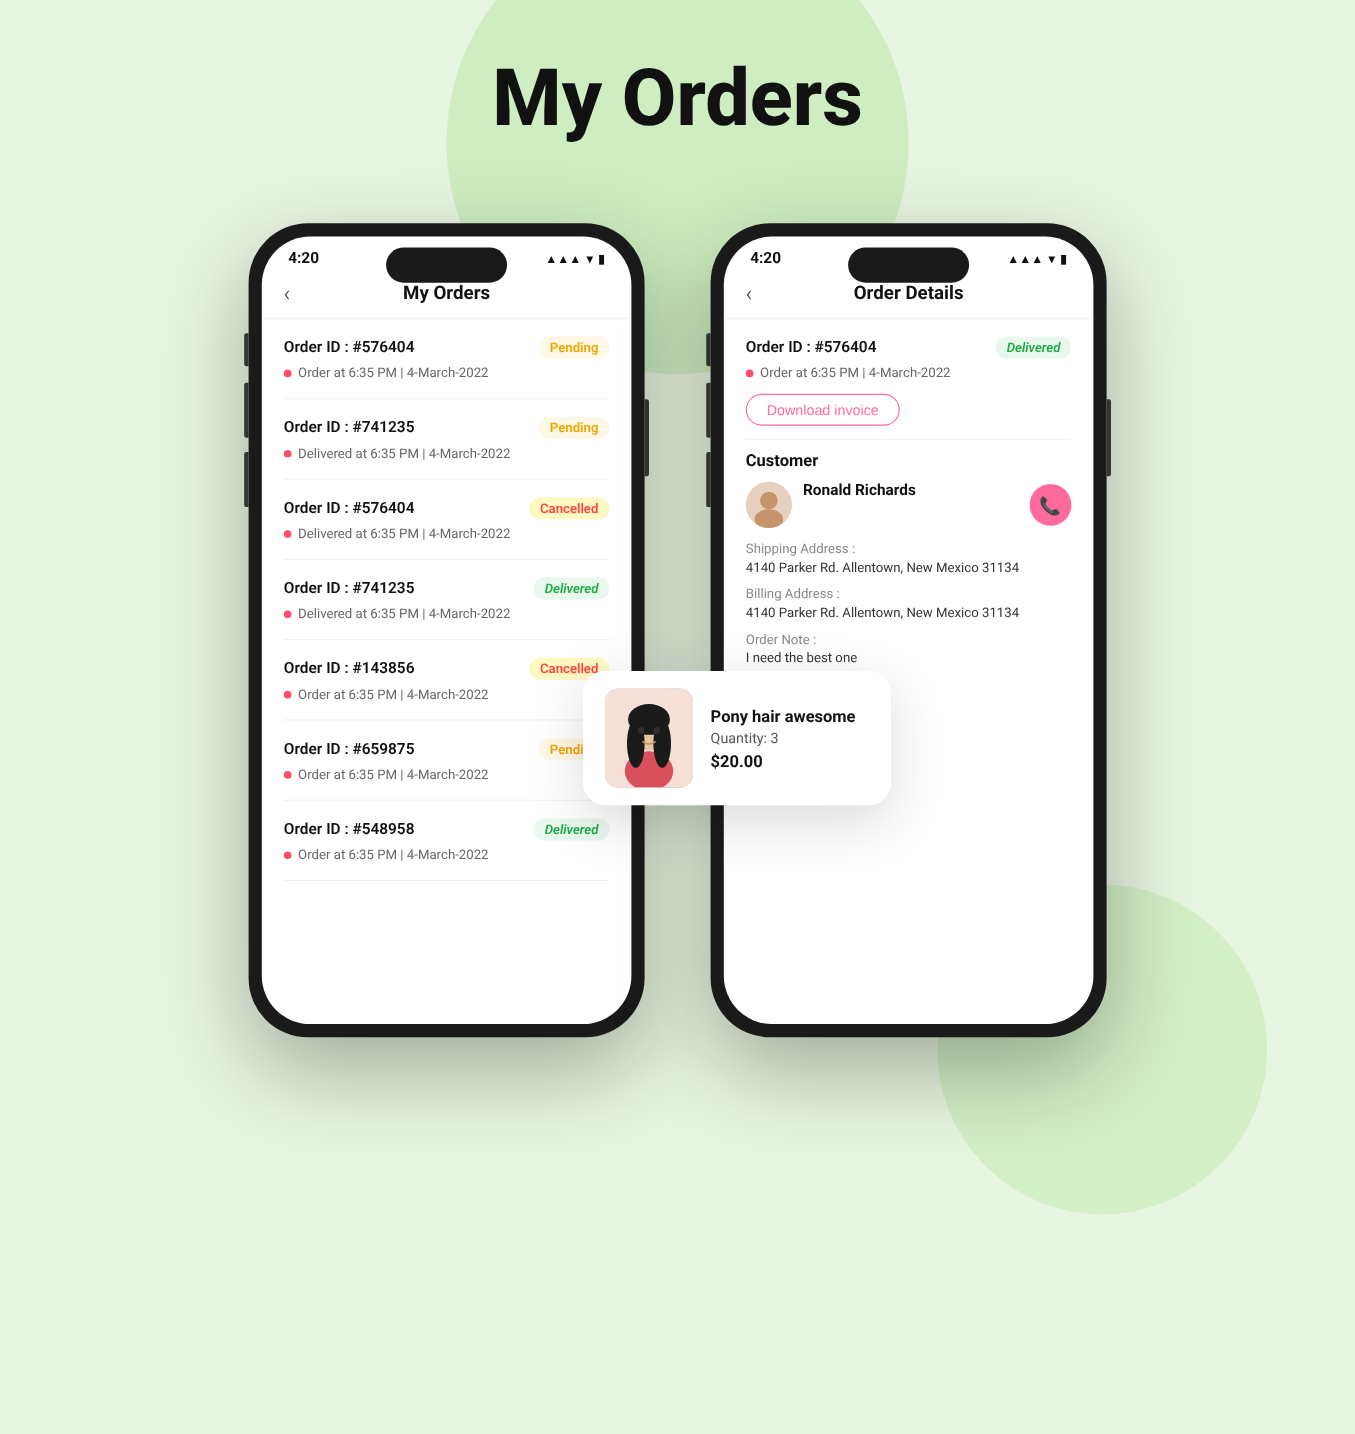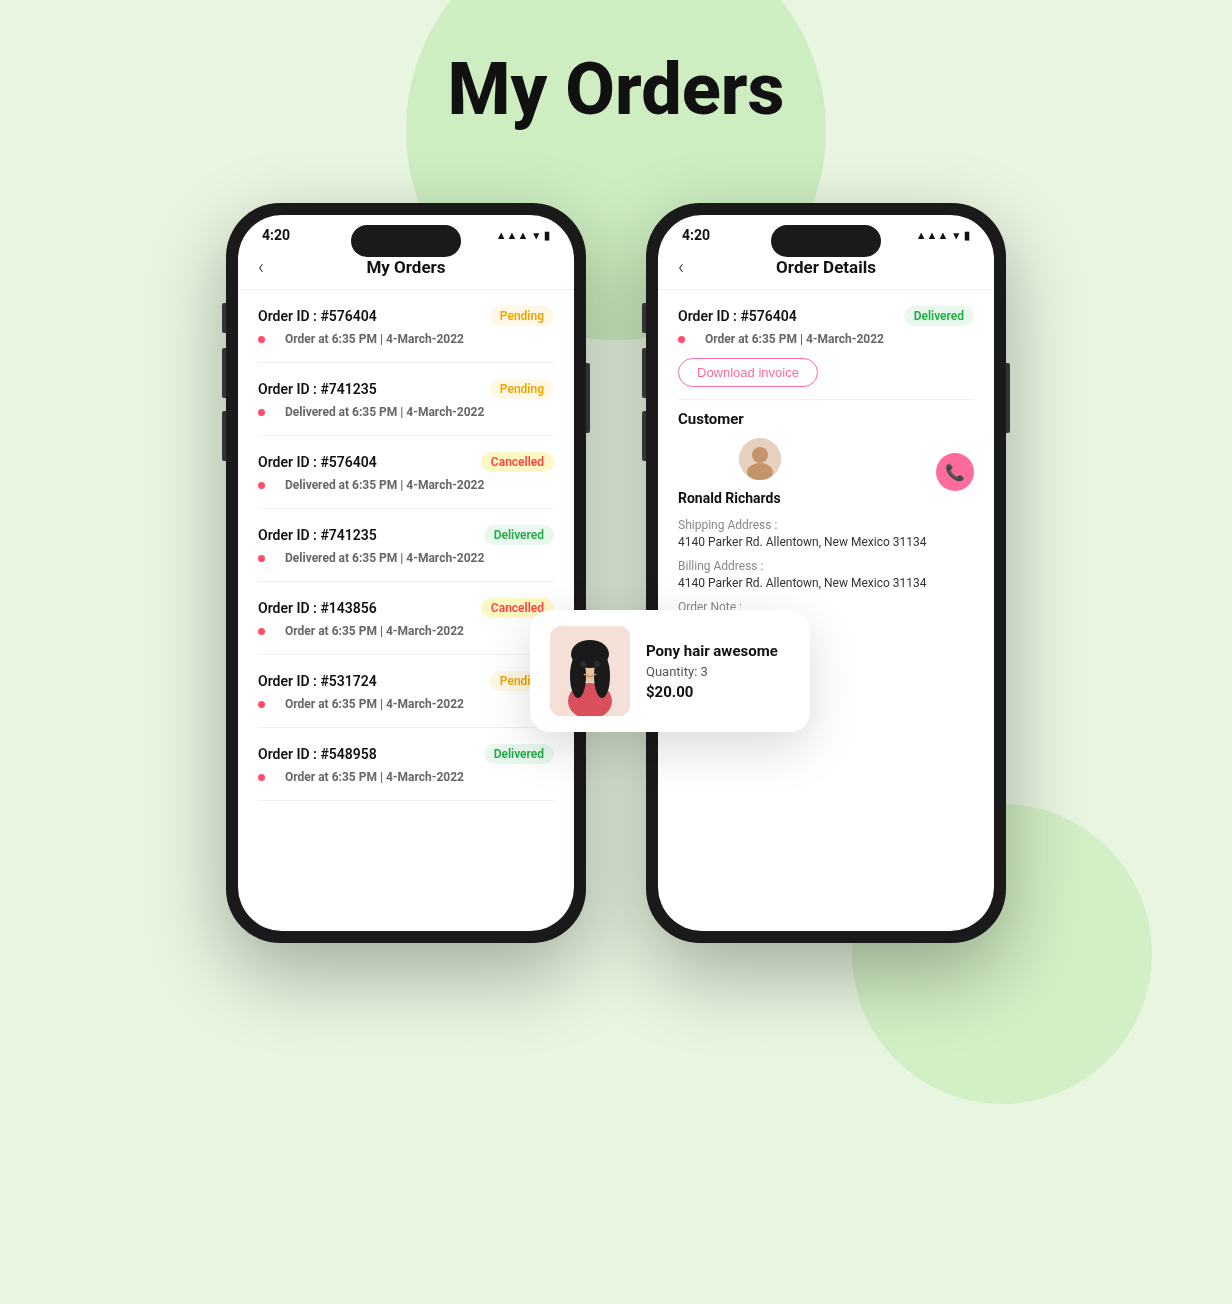--- a/index.html
+++ b/index.html
@@ -176,30 +176,29 @@
 
     .status-badge {
       font-size: 12px;
       font-weight: 600;
       padding: 3px 10px;
       border-radius: 12px;
       margin-left: 21px;
     }
 
     .badge-pending { color: #f0a500; background: #fff8e6; }
-    .badge-delivered { color: #22aa44; background: #e8f8ee; }
+    .badge-delivered { color: #22aa44; background: #e8f8ee; font-style: italic; }
     .badge-cancelled { color: #ff4444; background: #fef9c3; }
 
     .order-time-row {
       display: flex;
       align-items: center;
-      gap: 20px;
+      gap: 6px;
       font-size: 12px;
       color: #666;
-      font-weight: bold;
     }
 
     .dot {
       width: 7px;
       height: 7px;
       border-radius: 50%;
       background: #ff4d6a;
       display: inline-block;
       flex-shrink: 0;
     }
@@ -258,23 +257,22 @@
 
     .customer-row {
       display: flex;
       align-items: center;
       justify-content: space-between;
       margin-bottom: 12px;
     }
 
     .customer-info {
       display: flex;
-      align-items: flex-end;
+      align-items: flex-start;
       gap: 10px;
-      flex-direction: column;
     }
 
     .customer-avatar {
       width: 42px;
       height: 42px;
       border-radius: 50%;
       background: #e8d5c4;
       overflow: hidden;
       display: flex;
       align-items: center;
@@ -510,21 +508,21 @@
         <span class="order-id">Order ID : #143856</span>
         <span class="status-badge badge-cancelled">Cancelled</span>
       </div>
       <div class="order-time-row">
         <span class="dot"></span>
         <span>Order at 6:35 PM | 4-March-2022</span>
       </div>
     </div>
           <div class="order-item">
       <div class="order-row">
-        <span class="order-id">Order ID : #531724</span>
+        <span class="order-id">Order ID : #659875</span>
         <span class="status-badge badge-pending">Pending</span>
       </div>
       <div class="order-time-row">
         <span class="dot"></span>
         <span>Order at 6:35 PM | 4-March-2022</span>
       </div>
     </div>
           <div class="order-item">
       <div class="order-row">
         <span class="order-id">Order ID : #548958</span>

